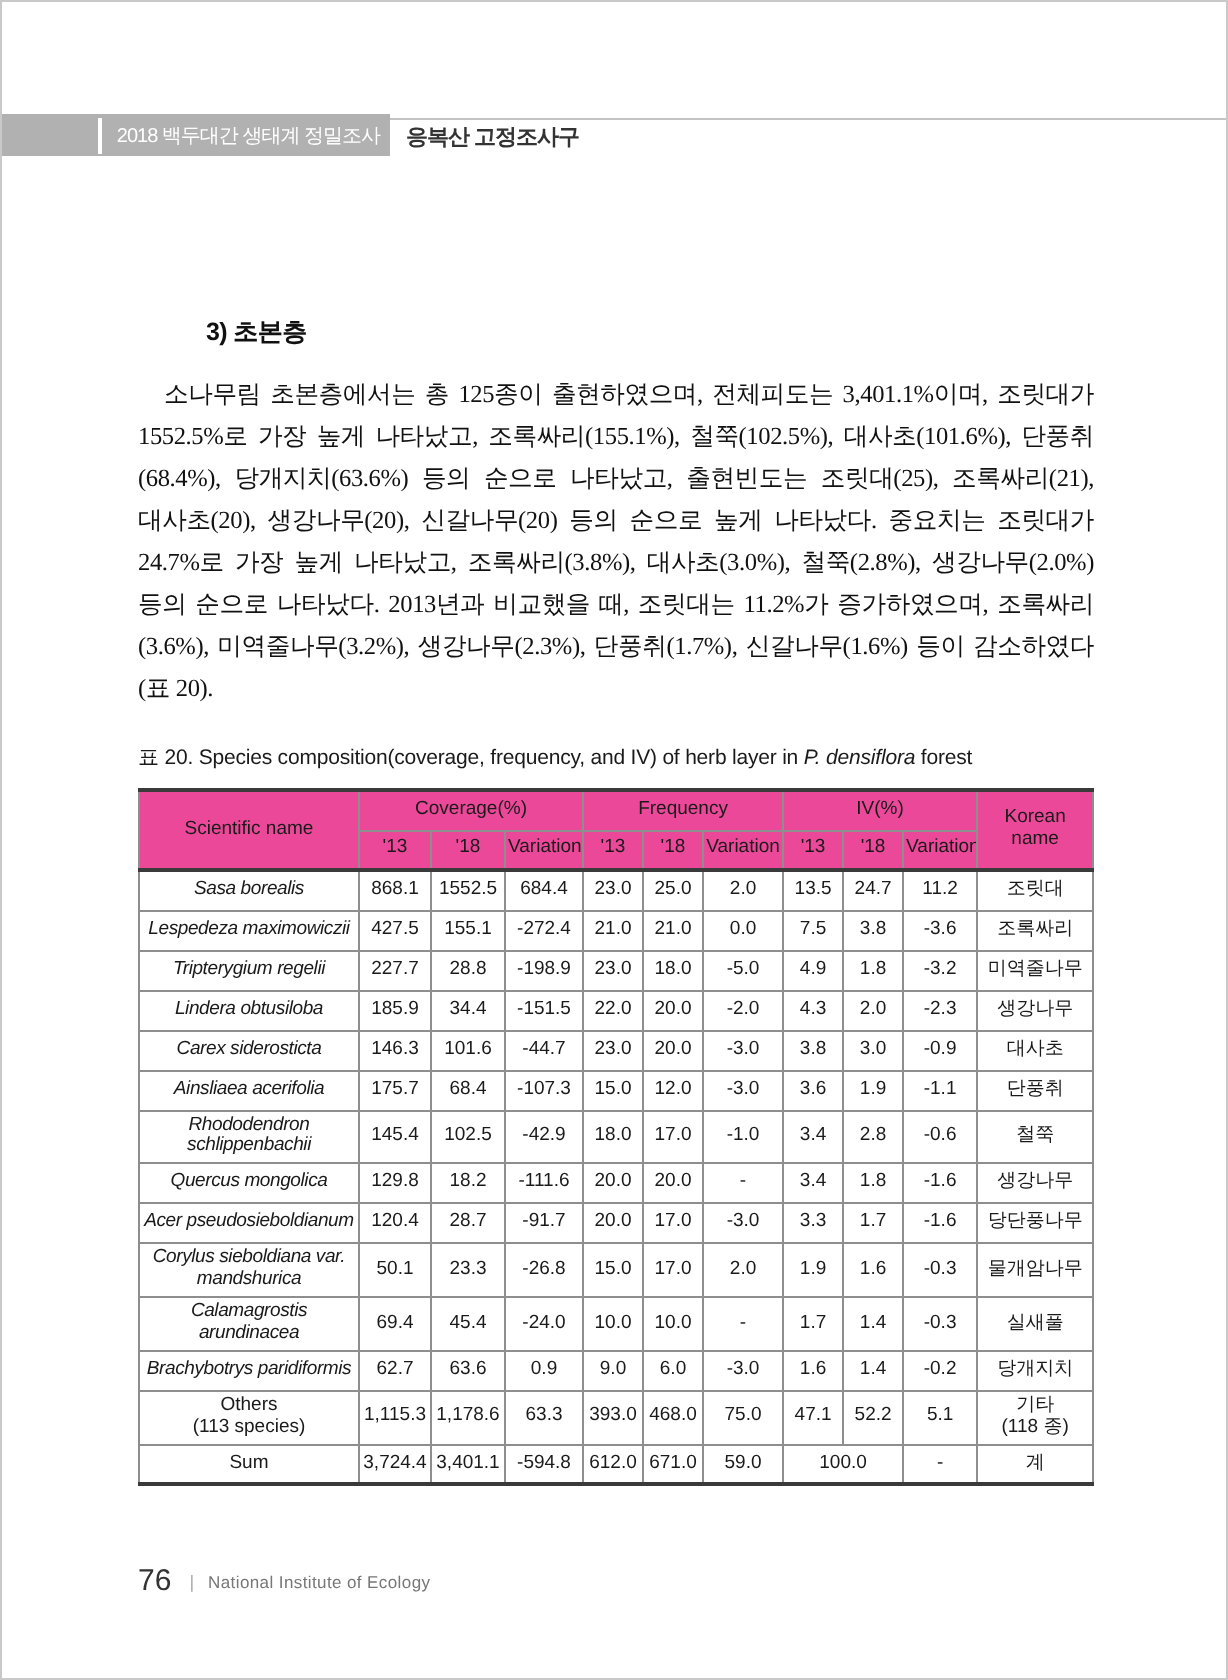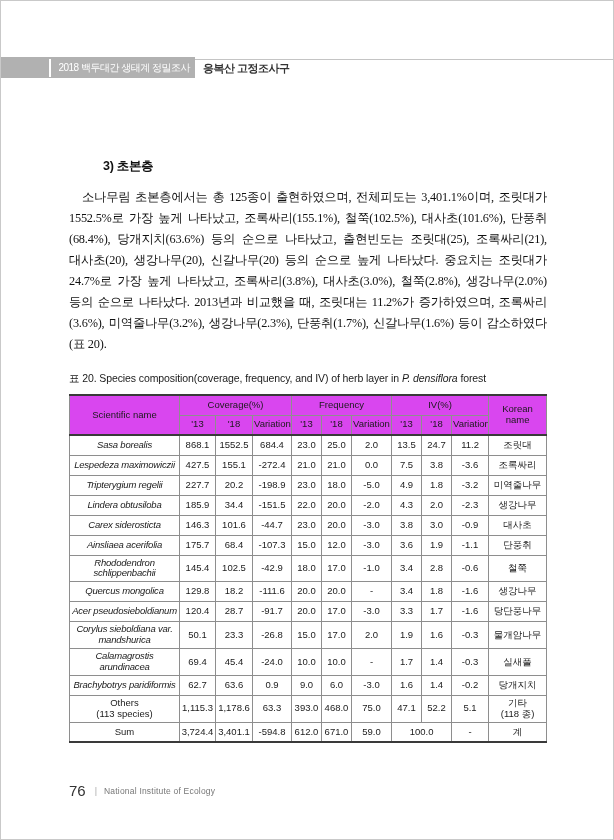--- a/index.html
+++ b/index.html
@@ -94,21 +94,21 @@
   table.data th, table.data td {
     border: 1px solid #8e8e8e;
     text-align: center;
     vertical-align: middle;
     padding: 2px 1px;
     height: 20px;
     line-height: 1.15;
     font-weight: normal;
     overflow: hidden;
   }
-  table.data thead th { background: #d946ef; }
+  table.data thead th { background: #ec4899; }
   table.data thead { border-bottom: 2px solid #3a3a3a; }
   td.sci {
     font-style: italic;
     text-align: left;
     padding-left: 6px;
     letter-spacing: -0.2px;
   }
   td.center-name { font-style: normal; text-align: center; }
   
   .footer {
@@ -196,21 +196,21 @@
             <td>21.0</td>
             <td>0.0</td>
             <td>7.5</td>
             <td>3.8</td>
             <td>-3.6</td>
             <td>조록싸리</td>
           </tr>
           <tr>
             <td class="sci">Tripterygium regelii</td>
             <td>227.7</td>
-            <td>20.2</td>
+            <td>28.8</td>
             <td>-198.9</td>
             <td>23.0</td>
             <td>18.0</td>
             <td>-5.0</td>
             <td>4.9</td>
             <td>1.8</td>
             <td>-3.2</td>
             <td>미역줄나무</td>
           </tr>
           <tr>

